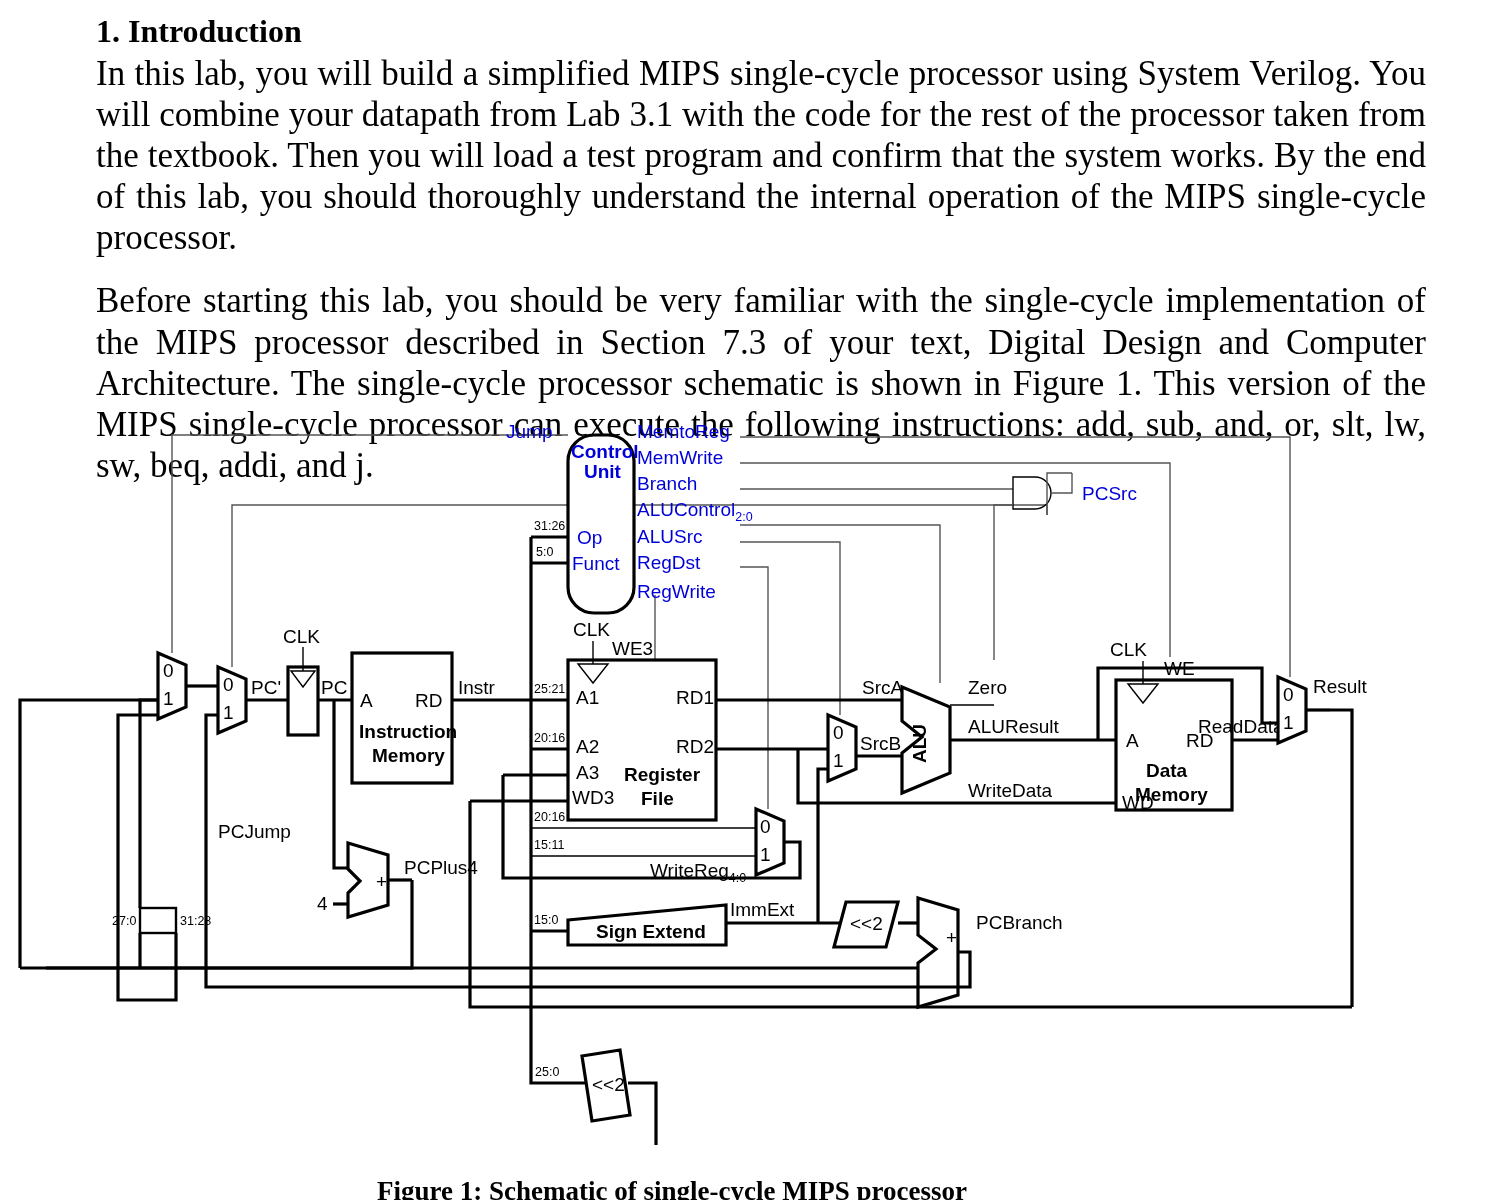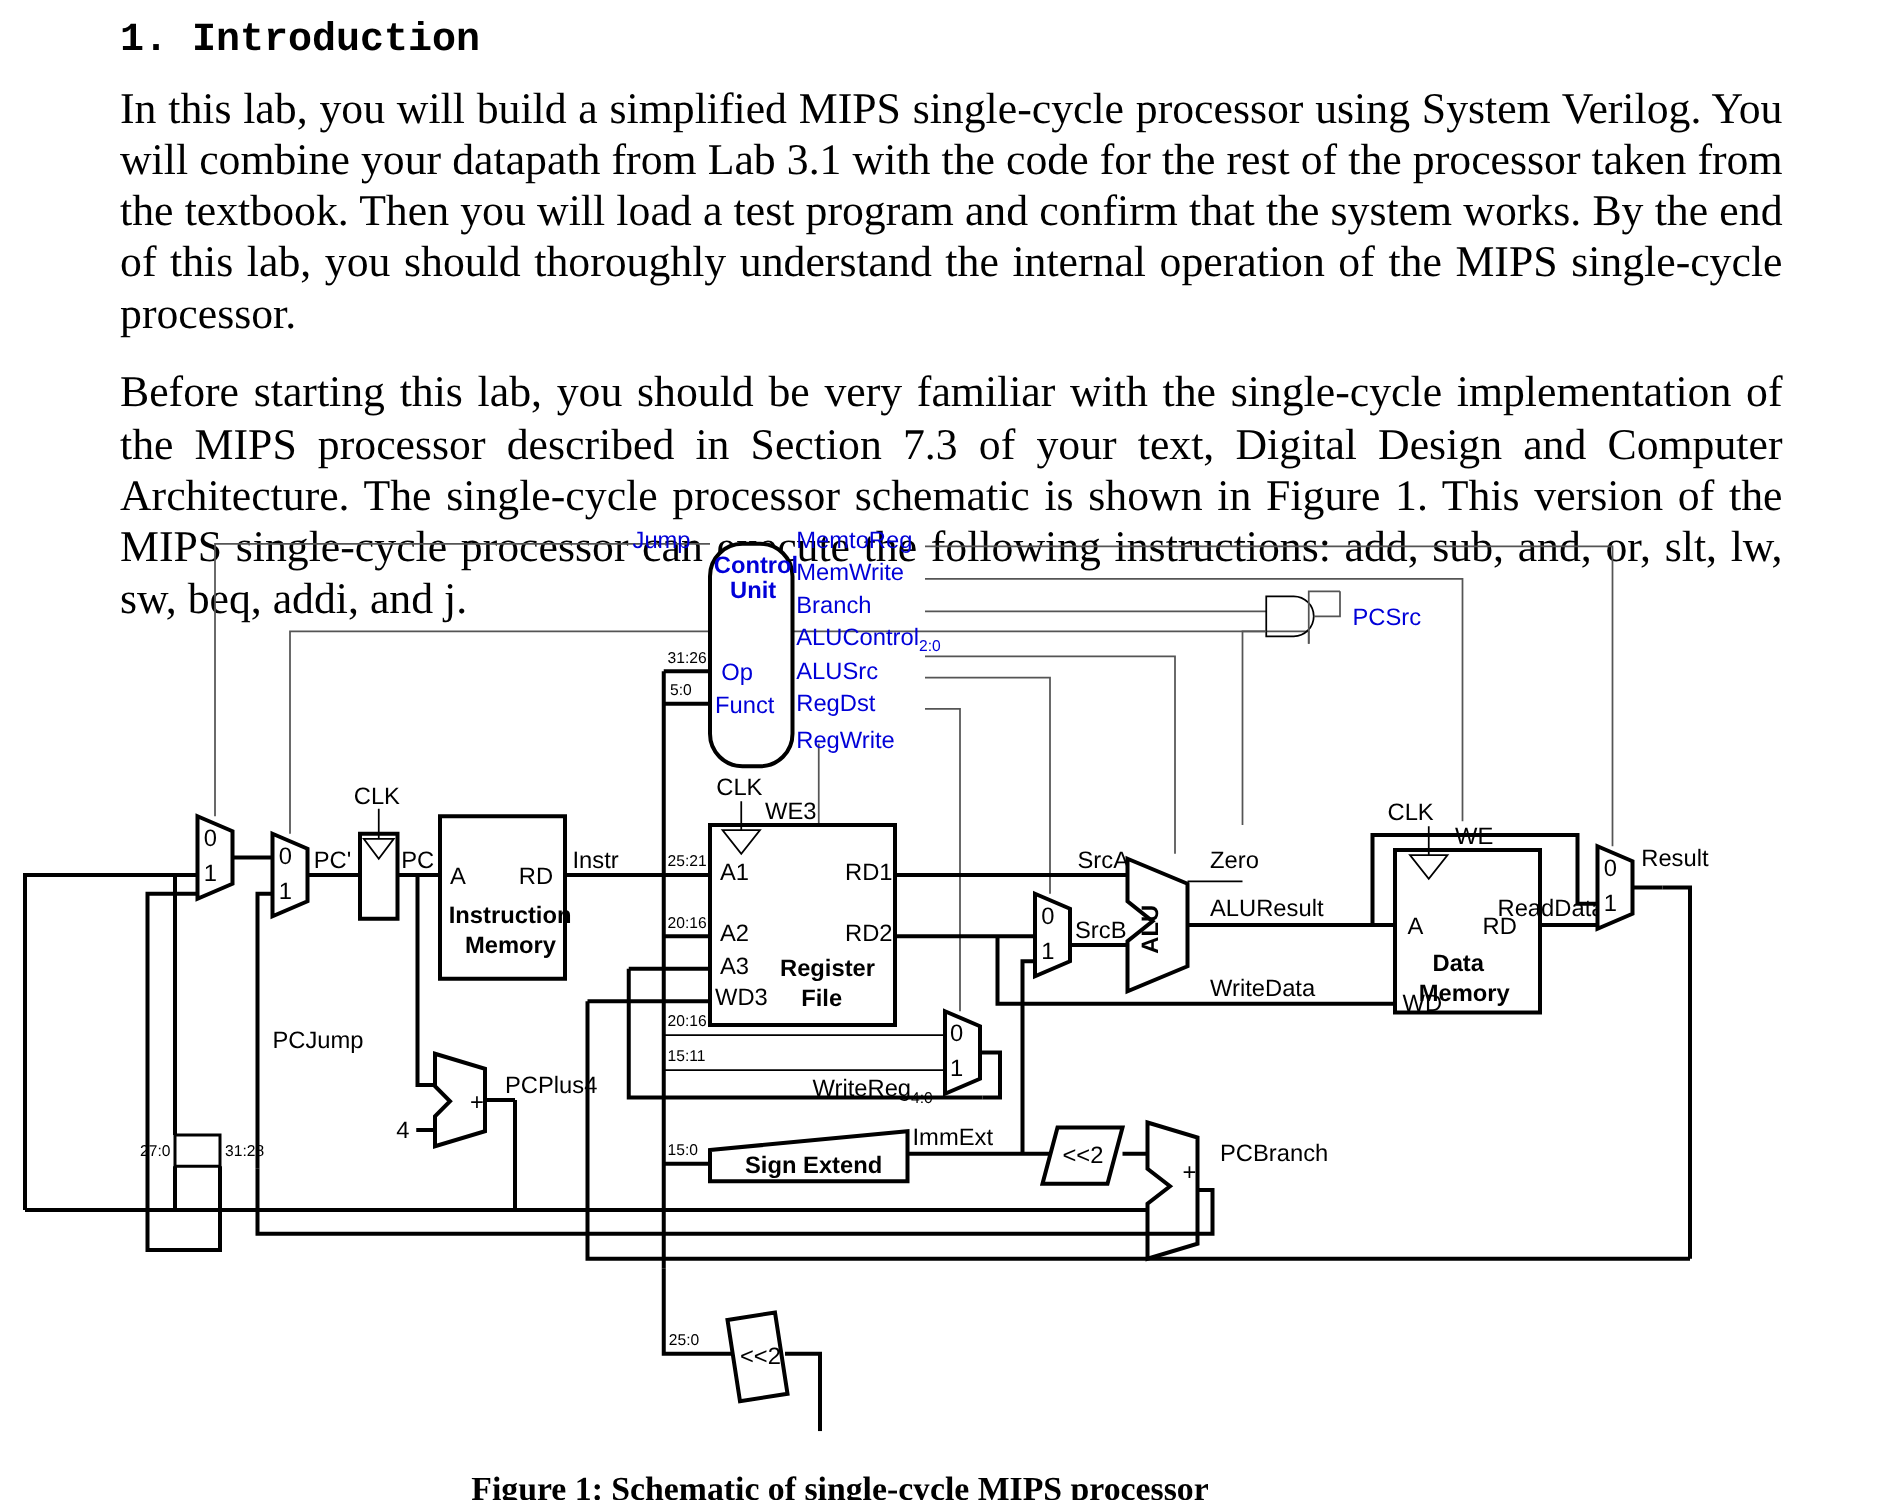--- a/index.html
+++ b/index.html
@@ -7,22 +7,22 @@
     width:1504px;height:1200px;
     background:#ffffff;
     font-family:"Liberation Serif", serif;
     color:#000;
     overflow:hidden;
   }
   .page{position:relative;width:1504px;height:1200px;}
 
   .doc{position:absolute;left:96px;top:14px;width:1330px;}
   h1.sec{
-    font-family:Liberation Mono, monospace;
-    font-weight:bold;font-size:32px;margin:0 0 16px 0;line-height:1.12;
+    font-family:Liberation Serif, serif;
+    font-weight:bold;font-size:32px;margin:0 0 3px 0;line-height:1.12;
   }
   p.body{
     font-family:"Liberation Serif", serif;
     font-size:35px;line-height:1.175;margin:0 0 22px 0;
     text-align:justify;text-justify:inter-word;
     -webkit-hyphens:none;hyphens:none;
   }
   p.body:last-child{margin-bottom:0;}
 
   .figwrap{position:absolute;left:0;top:415px;width:1504px;height:730px;}

